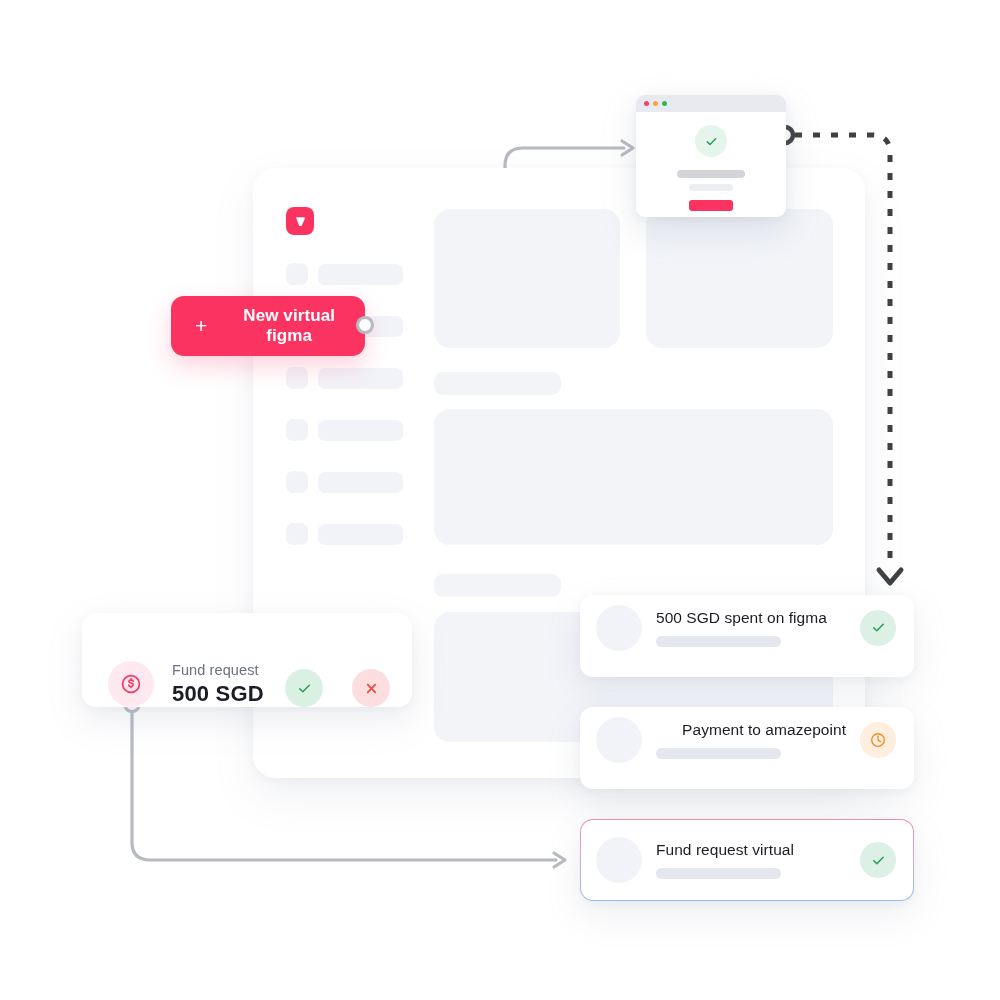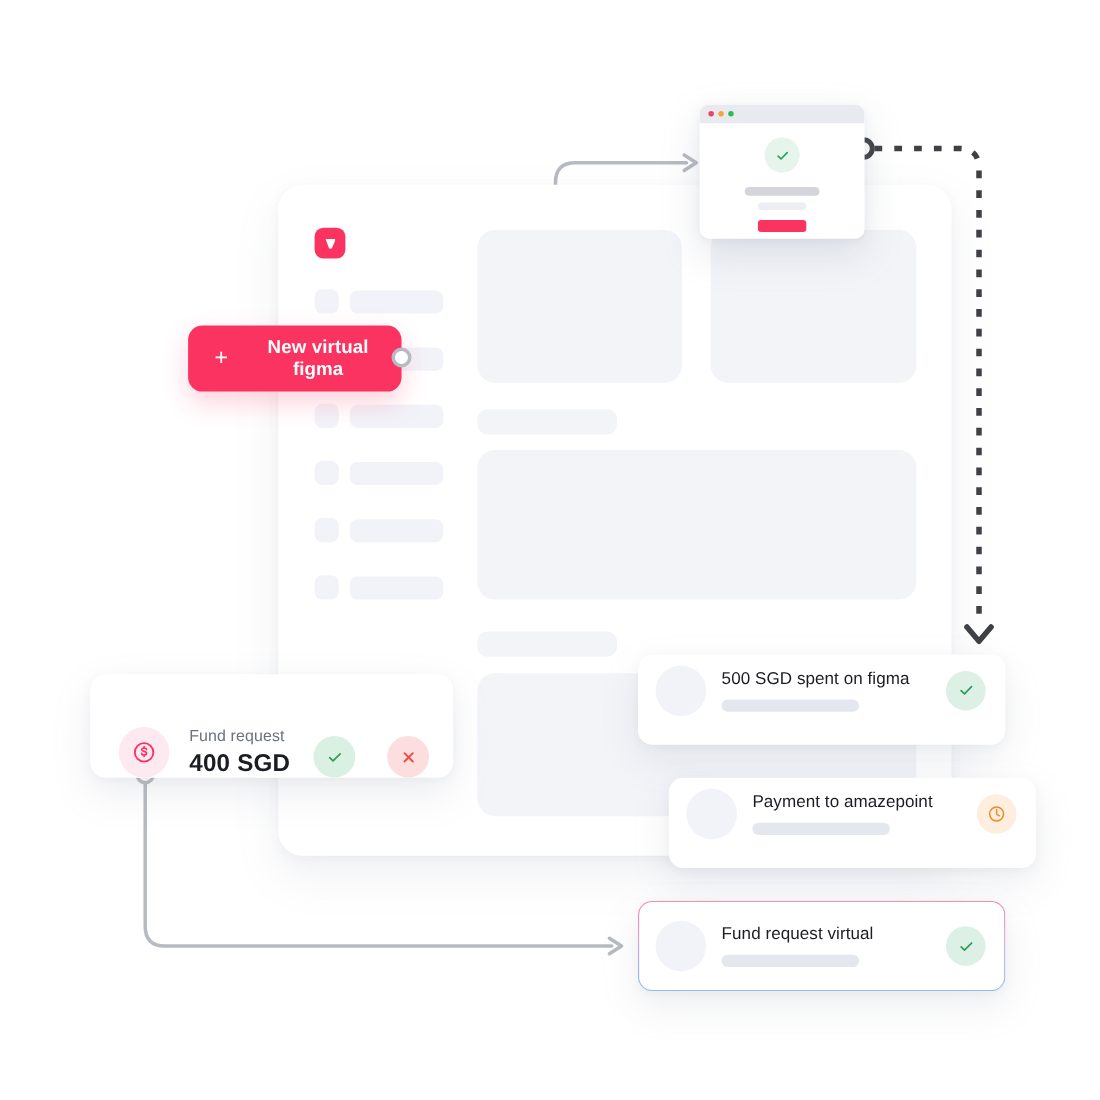--- a/index.html
+++ b/index.html
@@ -369,21 +369,21 @@
       <svg width="24" height="24" viewBox="0 0 24 24" aria-hidden="true">
         <circle cx="12" cy="12" r="8.4" fill="none" stroke="#fb3361" stroke-width="1.7"></circle>
         <path d="M14.2 9.5 C14.2 8.5 13.2 8.0 12 8.0 C10.8 8.0 9.9 8.6 9.9 9.6
                  C9.9 10.6 10.9 10.9 12 11.1 C13.1 11.3 14.2 11.7 14.2 12.8
                  C14.2 13.8 13.2 14.4 12 14.4 C10.8 14.4 9.8 13.9 9.8 12.9" fill="none" stroke="#fb3361" stroke-width="1.5" stroke-linecap="round"></path>
         <path d="M12 6.6 L12 8.0 M12 14.4 L12 15.8" stroke="#fb3361" stroke-width="1.5" stroke-linecap="round"></path>
       </svg>
     </div>
     <div class="fund-text">
       <div class="fund-label">Fund request</div>
-      <div class="fund-amount">400 SGD</div>
+      <div class="fund-amount">500 SGD</div>
     </div>
     <button class="act-btn act-approve">
       <svg width="17" height="17" viewBox="0 0 18 18" aria-hidden="true">
         <path d="M4 9.3 L7.2 12.4 L14 5.6" fill="none" stroke="#2e9e5b" stroke-width="1.7" stroke-linecap="round" stroke-linejoin="round"></path>
       </svg>
     </button>
     <button class="act-btn act-reject">
       <svg width="17" height="17" viewBox="0 0 18 18" aria-hidden="true">
         <path d="M5 5 L13 13 M13 5 L5 13" fill="none" stroke="#ee4b40" stroke-width="1.8" stroke-linecap="round"></path>
       </svg>
@@ -396,21 +396,21 @@
       <div class="notif-title">500 SGD spent on figma</div>
       <div class="notif-sub"></div>
     </div>
     <div class="notif-status st-done">
       <svg width="17" height="17" viewBox="0 0 18 18" aria-hidden="true">
         <path d="M4 9.3 L7.2 12.4 L14 5.6" fill="none" stroke="#2e9e5b" stroke-width="1.7" stroke-linecap="round" stroke-linejoin="round"></path>
       </svg>
     </div>
   </div>
 
-  <div class="notif" style="left:608px; top:707px;">
+  <div class="notif" style="left:580px; top:707px;text-align:right;">
     <div class="notif-avatar"></div>
     <div class="notif-text">
       <div class="notif-title">Payment to amazepoint</div>
       <div class="notif-sub"></div>
     </div>
     <div class="notif-status st-pending">
       <svg width="18" height="18" viewBox="0 0 20 20" aria-hidden="true">
         <circle cx="10" cy="10" r="7" fill="none" stroke="#f08a28" stroke-width="1.5"></circle>
         <path d="M10 5.8 L10 10.2 L12.8 11.8" fill="none" stroke="#f08a28" stroke-width="1.5" stroke-linecap="round" stroke-linejoin="round"></path>
       </svg>

